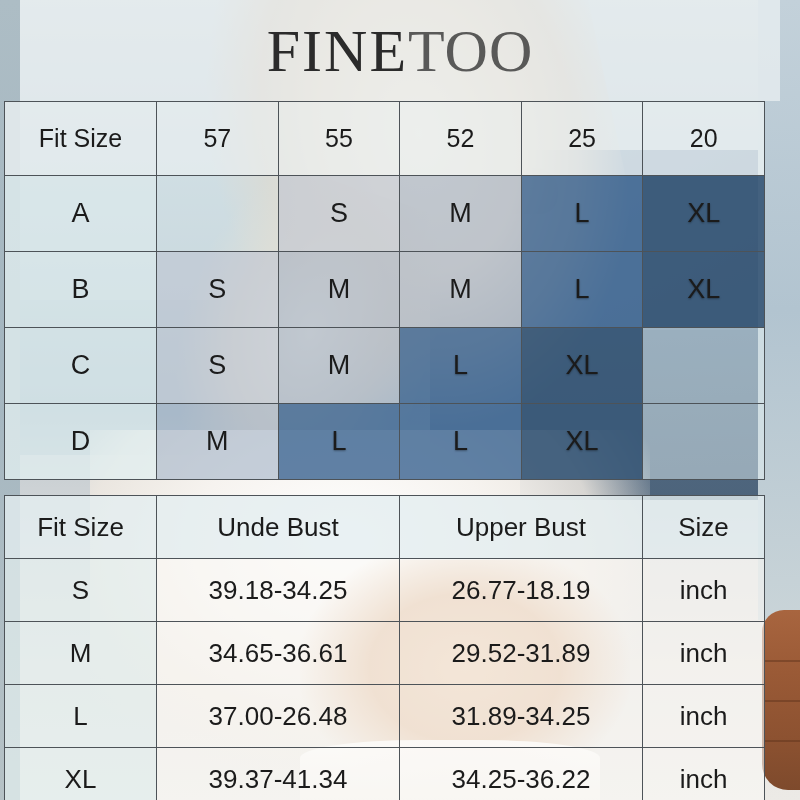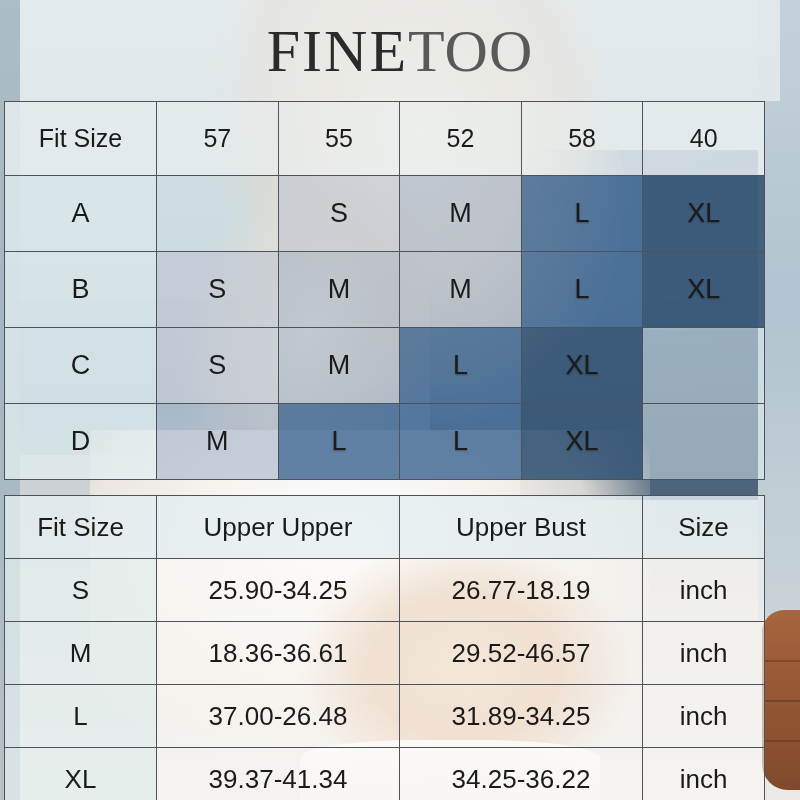--- a/index.html
+++ b/index.html
@@ -174,22 +174,22 @@
       <col class="cx">
       <col class="cx">
       <col class="cx">
   </colgroup>
   <tbody id="t1-body">
       <tr class="hdr">
         <td class="lbl">Fit Size</td>
         <td>57</td>
         <td>55</td>
         <td>52</td>
-        <td>58</td>
-        <td>40</td>
+        <td>25</td>
+        <td>20</td>
       </tr>
       <tr class="body">
         <td class="lbl">A</td>
         <td class="empty"></td>
         <td class="cell-s">S</td>
         <td class="cell-m">M</td>
         <td class="cell-l">L</td>
         <td class="cell-xl">XL</td>
       </tr>
       <tr class="body">
@@ -222,34 +222,34 @@
 <table class="tbl" id="t2">
   <colgroup>
     <col class="c1">
       <col class="cw">
       <col class="cw">
       <col class="cu">
   </colgroup>
   <tbody id="t2-body">
       <tr class="hdr">
         <td>Fit Size</td>
-        <td>Upper Upper</td>
+        <td>Unde Bust</td>
         <td>Upper Bust</td>
         <td>Size</td>
       </tr>
       <tr class="body">
         <td class="sz">S</td>
-        <td>25.90-34.25</td>
+        <td>39.18-34.25</td>
         <td>26.77-18.19</td>
         <td>inch</td>
       </tr>
       <tr class="body">
         <td class="sz">M</td>
-        <td>18.36-36.61</td>
-        <td>29.52-46.57</td>
+        <td>34.65-36.61</td>
+        <td>29.52-31.89</td>
         <td>inch</td>
       </tr>
       <tr class="body">
         <td class="sz">L</td>
         <td>37.00-26.48</td>
         <td>31.89-34.25</td>
         <td>inch</td>
       </tr>
       <tr class="body">
         <td class="sz">XL</td>

